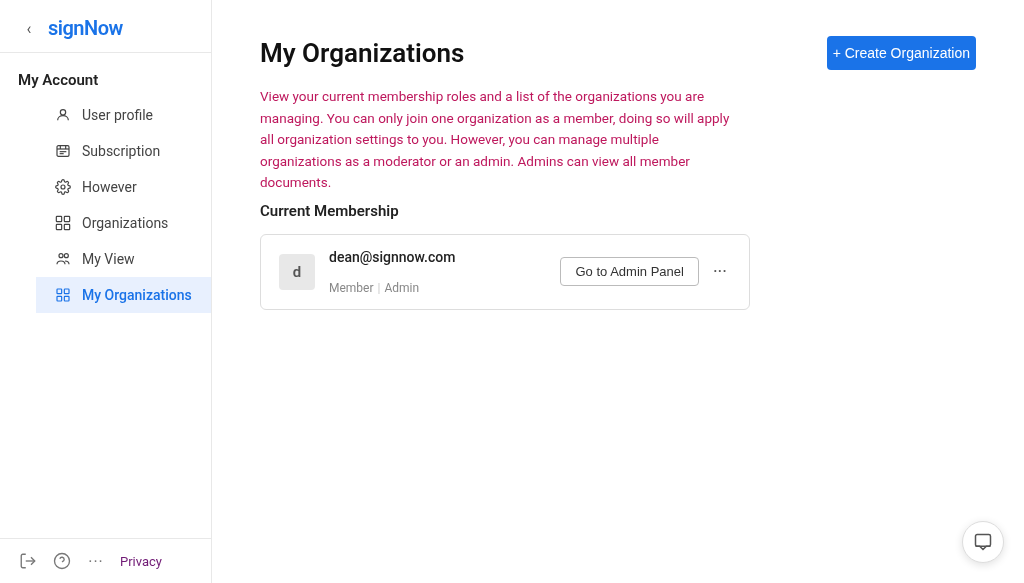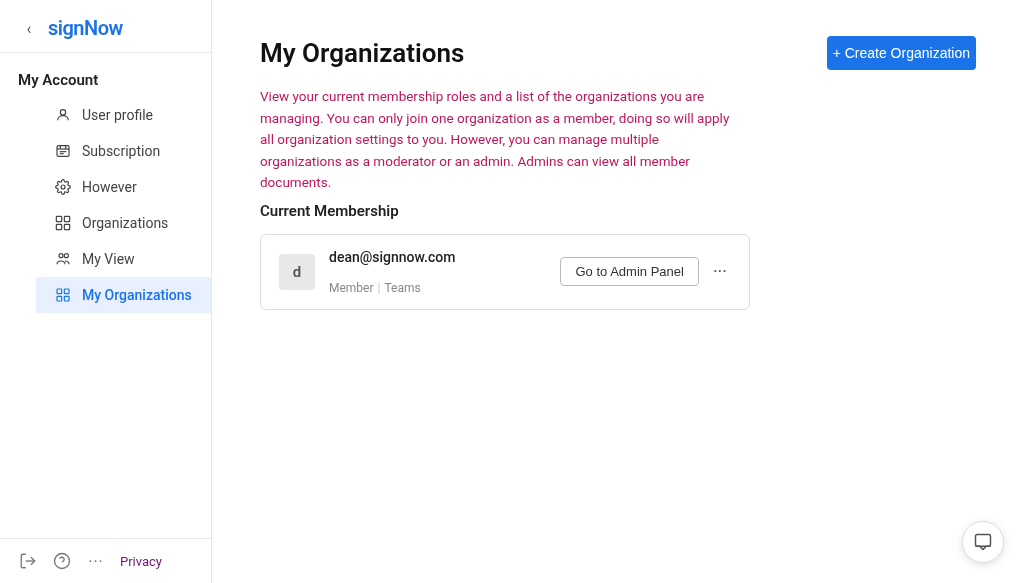--- a/index.html
+++ b/index.html
@@ -339,21 +339,21 @@
 
   <div class="section-subtitle">Current Membership</div>
 
   <div class="membership-card">
     <div class="avatar-box">d</div>
     <div class="membership-info">
       <div class="membership-email">dean@signnow.com</div>
       <div class="membership-roles">
         <span>Member</span>
         <span class="sep">|</span>
-        <span>Teams</span>
+        <span>Admin</span>
       </div>
     </div>
     <div class="membership-actions">
       <button class="admin-panel-btn">Go to Admin Panel</button>
       <div class="more-btn">···</div>
     </div>
   </div>
 </div>
 
 <div class="chat-bubble">

